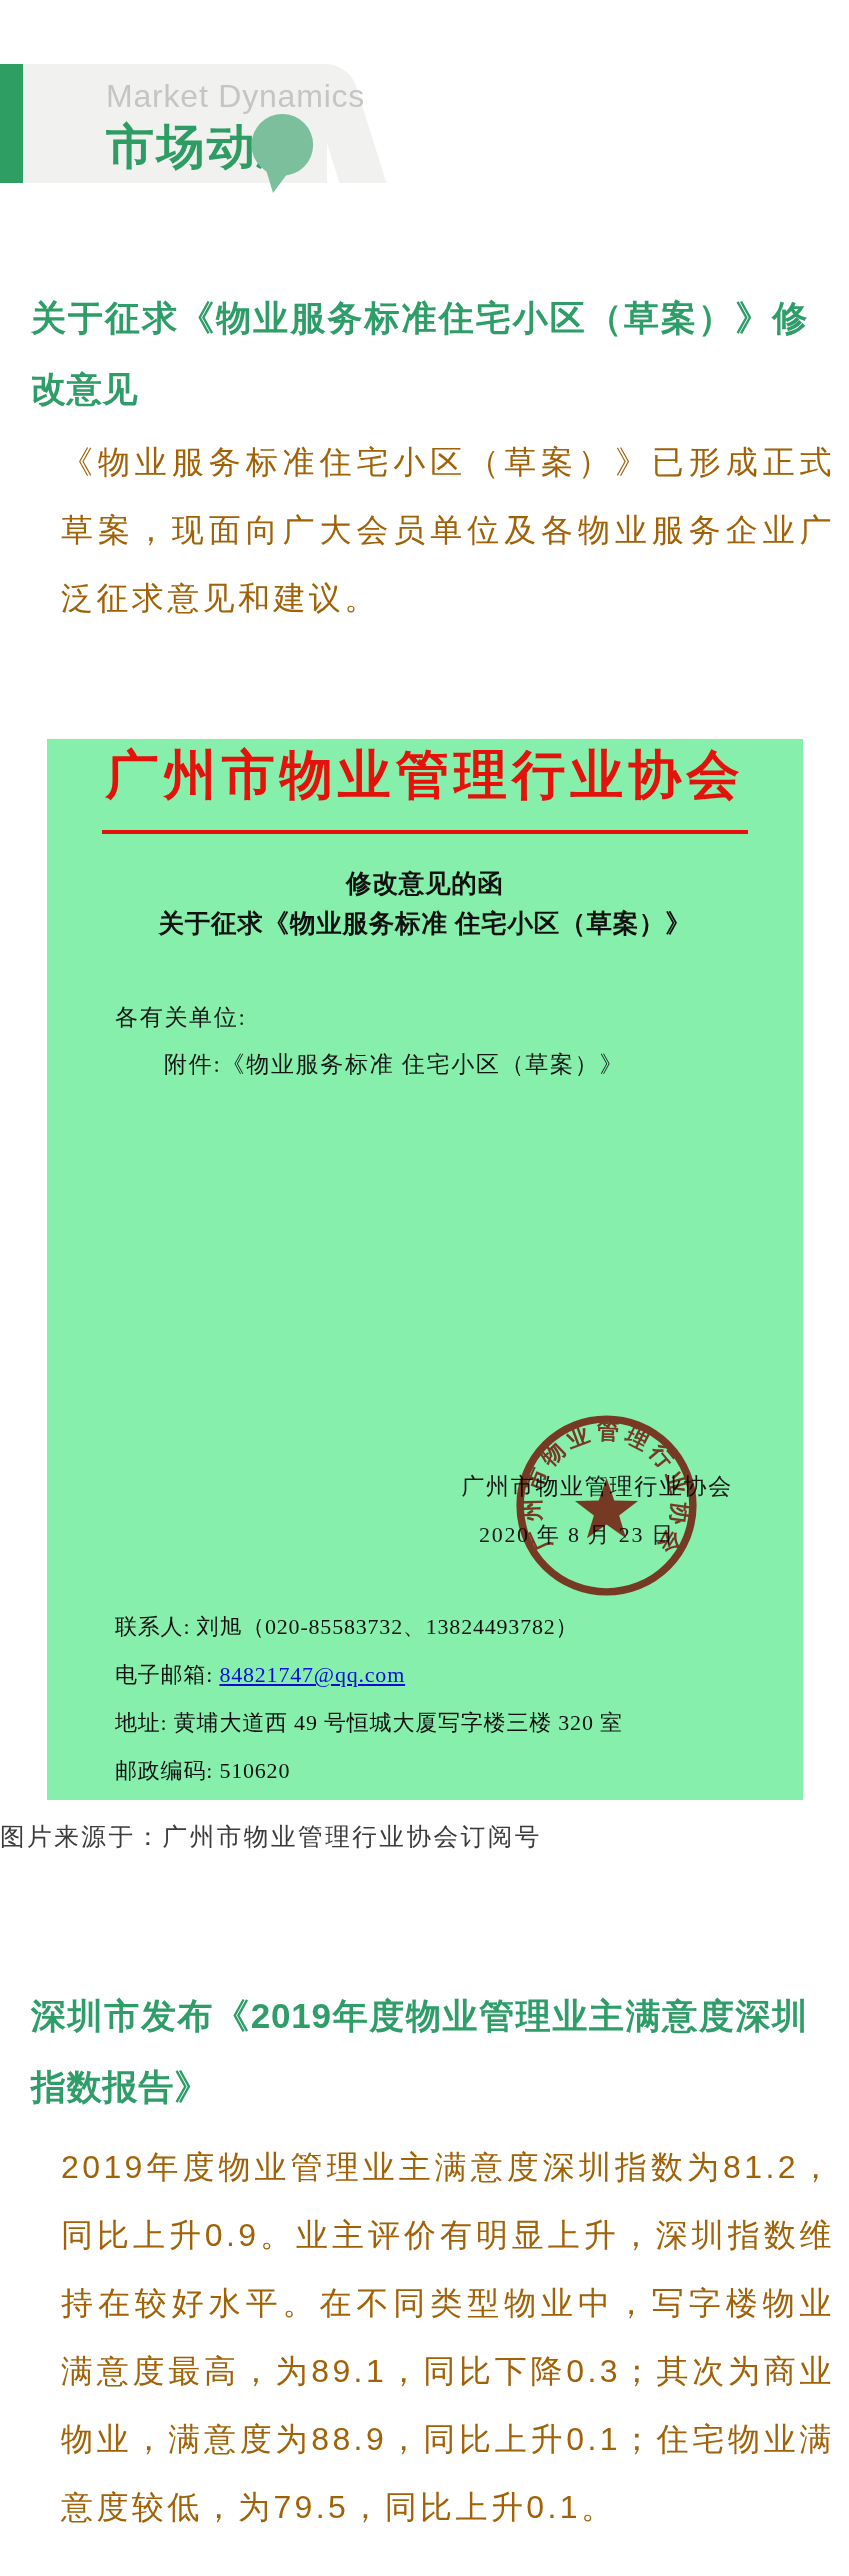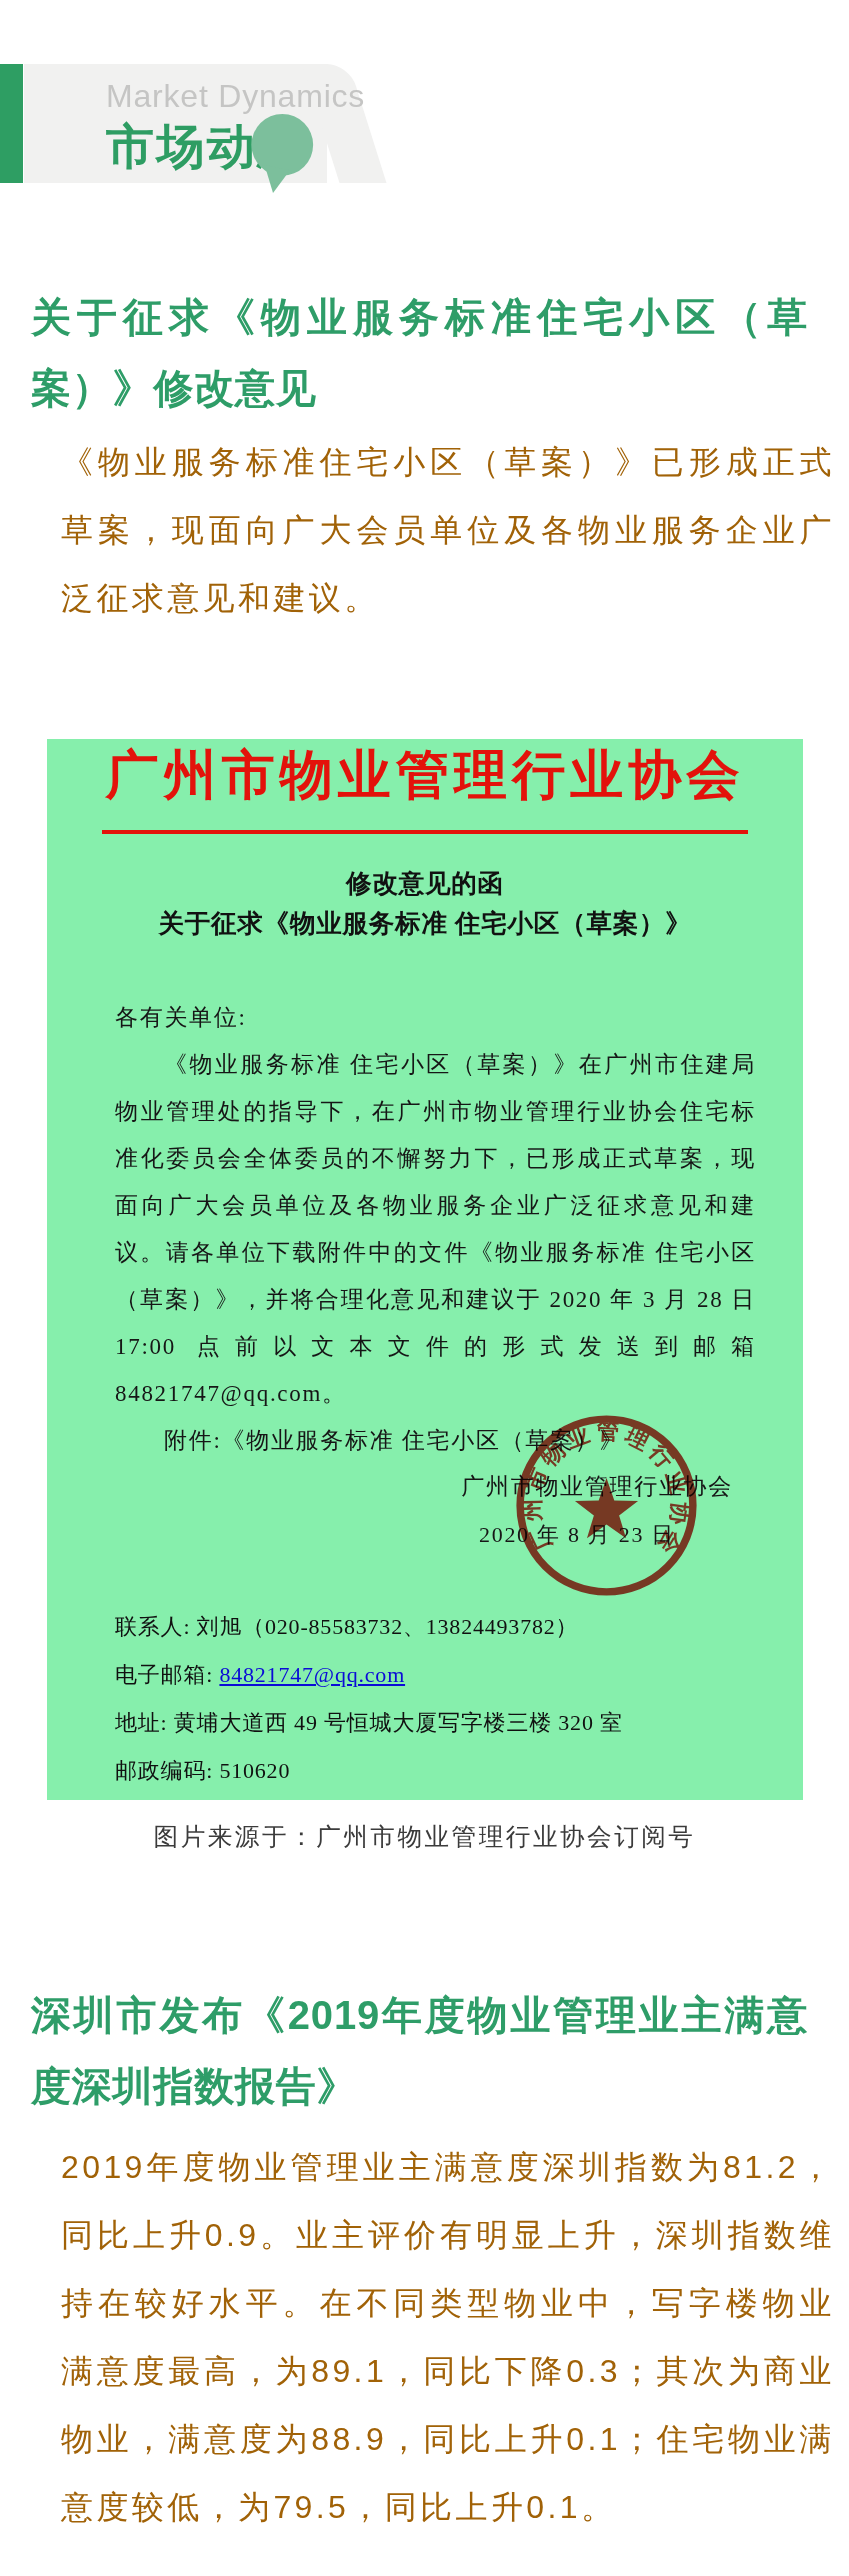--- a/index.html
+++ b/index.html
@@ -17,21 +17,21 @@
     position:absolute; left:278px; top:0; width:47px; height:119px; background:#f1f1f0;
     transform:skewX(17.5deg); transform-origin:0 0; border-top-right-radius:22px;
   }
   .h-en { position:absolute; left:82px; top:13.6px; font-size:32px; color:#c5c5c4; letter-spacing:0.8px; white-space:nowrap; }
   .h-cn { position:absolute; left:82px; top:51px; font-size:48px; font-weight:bold; color:#2e9d63; letter-spacing:2.5px; white-space:nowrap; }
   .bubble { position:absolute; left:222px; top:47px; }
 
   
   .headline {
     position:absolute; left:31px; width:777px;
-    font-size:40px; font-weight:bold; color:#2e9d68;
+    font-size:35px; font-weight:bold; color:#2e9d68;
     line-height:71px; letter-spacing:0.8px; text-align:justify;
   }
   .headline1 { top:282px; }
   .headline2 { top:1980px; }
   .body-par {
     position:absolute; left:22px; width:774px;
     font-size:32px; color:#a16207; line-height:68px; letter-spacing:3.4px;
     text-align:justify;
     margin-left:39px;
   }
@@ -65,21 +65,21 @@
   .seal-text { font-size:27px; letter-spacing:6px; font-weight:bold; fill:#dc2218; font-family:"Liberation Serif", serif; }
   .letter-contacts {
     position:absolute; left:68px; top:864px; width:671px;
     font-size:22px; line-height:48px; letter-spacing:0.8px; font-weight:400; color:#101010;
   }
   .letter-contacts .email-link { color:#0b0bd6; text-decoration:underline; }
 
   
   .caption {
     position:absolute; left:0; top:1820px; width:849px;
-    text-align:center; font-size:24.6px; color:#3b3b3b; letter-spacing:2.5px;
+    font-size:24.6px; color:#3b3b3b; letter-spacing:2.5px;
     font-family:"Liberation Serif", serif;
   }
 </style>
 </head>
 <body>
 
 <div class="page">
 
   <div>
     <div class="hbar"></div>
@@ -99,21 +99,20 @@
 
   <div class="letter">
     <div class="letter-title">广州市物业管理行业协会</div>
     <div class="letter-divider"></div>
     <div class="letter-subject">
       <div>修改意见的函</div>
       <div>关于征求《物业服务标准 住宅小区（草案）》</div>
     </div>
     <div class="letter-body">
       <p>各有关单位:</p>
-      <p class="indent">《物业服务标准 住宅小区（草案）》在广州市住建局物业管理处的指导下，在广州市物业管理行业协会住宅标准化委员会全体委员的不懈努力下，已形成正式草案，现面向广大会员单位及各物业服务企业广泛征求意见和建议。请各单位下载附件中的文件《物业服务标准 住宅小区（草案）》，并将合理化意见和建议于 2020 年 3 月 28 日 17:00 点前以文本文件的形式发送到邮箱 84821747@qq.com。</p>
       <p class="indent">附件:《物业服务标准 住宅小区（草案）》</p>
     </div>
 
     <div class="letter-sign">
       <div class="sign-name">广州市物业管理行业协会</div>
       <div class="sign-date">2020 年 8 月 23 日</div>
       <svg class="seal" width="191" height="191" viewBox="0 0 230 230">
         <circle cx="115" cy="115" r="104" fill="none" stroke="#dc2218" stroke-width="9"></circle>
         <polygon fill="#dc2218" points="115,82 124.4,109.1 153,109.6 130.2,126.9 138.5,154.4 115,138 91.5,154.4 99.8,126.9 77,109.6 105.6,109.1"></polygon>
         <defs>

